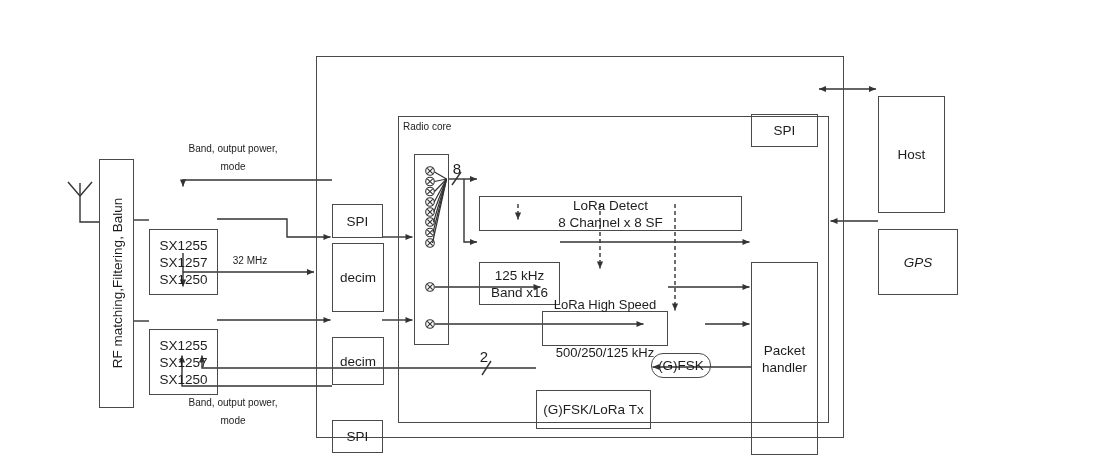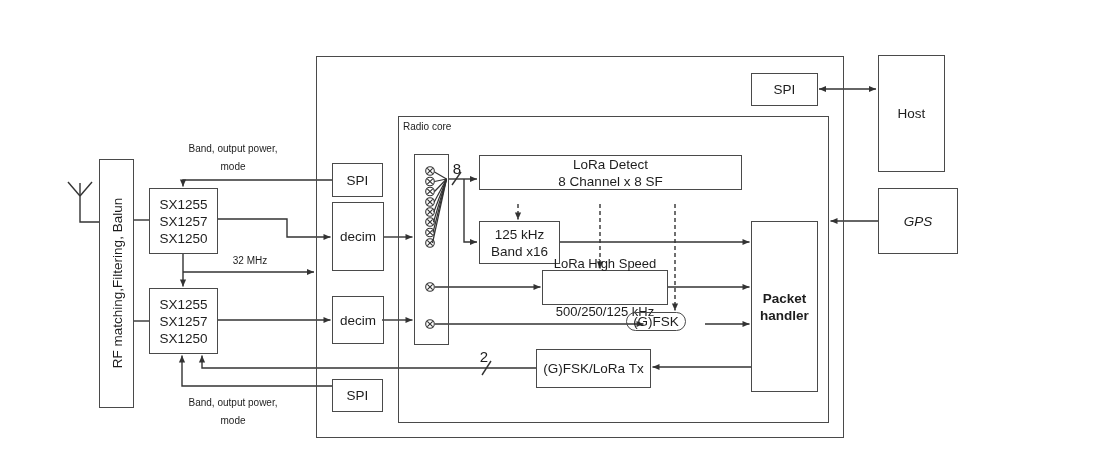--- a/index.html
+++ b/index.html
@@ -15,21 +15,21 @@
     overflow:hidden;
   }
   #wires{position:absolute;left:0;top:0;width:1095px;height:474px;}
   .wire{stroke:var(--line);stroke-width:1.4;fill:none;}
   .wire.dash{stroke-dasharray:4 3;}
   .thin{stroke:var(--line);stroke-width:1.2;fill:none;}
   .mixc{stroke:var(--line);stroke-width:1.1;fill:none;}
   .box{
     position:absolute;box-sizing:border-box;border:1.5px solid var(--border);
     display:flex;flex-direction:column;align-items:center;justify-content:center;
-    text-align:center;font-size:13.5px;line-height:17px;background:transparent;
+    text-align:center;font-size:13.5px;line-height:17px;background:transparent;margin-top:41px;
   }
   .frame{
     position:absolute;box-sizing:border-box;border:1.5px solid var(--border);
     background:transparent;
   }
   .lbl{position:absolute;text-align:center;font-size:10px;line-height:18px;white-space:nowrap;}
   .num{font-size:15px;font-weight:400;}
   .vert{
     position:absolute;white-space:nowrap;font-size:13.5px;
     transform:translate(-50%,-50%) rotate(-90deg);
@@ -191,27 +191,27 @@
     <span>8 Channel x 8 SF</span>
   </div>
   <div class="box" style="left:479px;top:221px;width:81px;height:43px;">
     <span>125 kHz</span>
     <span>Band x16</span>
   </div>
   <div class="box tight" style="left:542px;top:270px;width:126px;height:35px;">
     <span>LoRa High Speed</span>
     <span>500/250/125 kHz</span>
   </div>
-  <div class="box" style="left:626px;top:312px;width:60px;height:19px;border-radius:12px;">
+  <div class="box" style="left:651px;top:312px;width:60px;height:25px;border-radius:12px;">
     <span>(G)FSK</span>
   </div>
   <div class="box" style="left:536px;top:349px;width:115px;height:39px;justify-content:center;">
     <span>(G)FSK/LoRa Tx</span>
   </div>
-  <div class="box" style="left:751px;top:221px;width:67px;height:171px;font-weight:bold;">
+  <div class="box" style="left:751px;top:221px;width:67px;height:193px;">
     <span>Packet</span>
     <span>handler</span>
   </div>
 
   <div class="box" style="left:751px;top:73px;width:67px;height:33px;">
     <span>SPI</span>
   </div>
   <div class="box" style="left:878px;top:55px;width:67px;height:117px;">
     <span>Host</span>
   </div>

